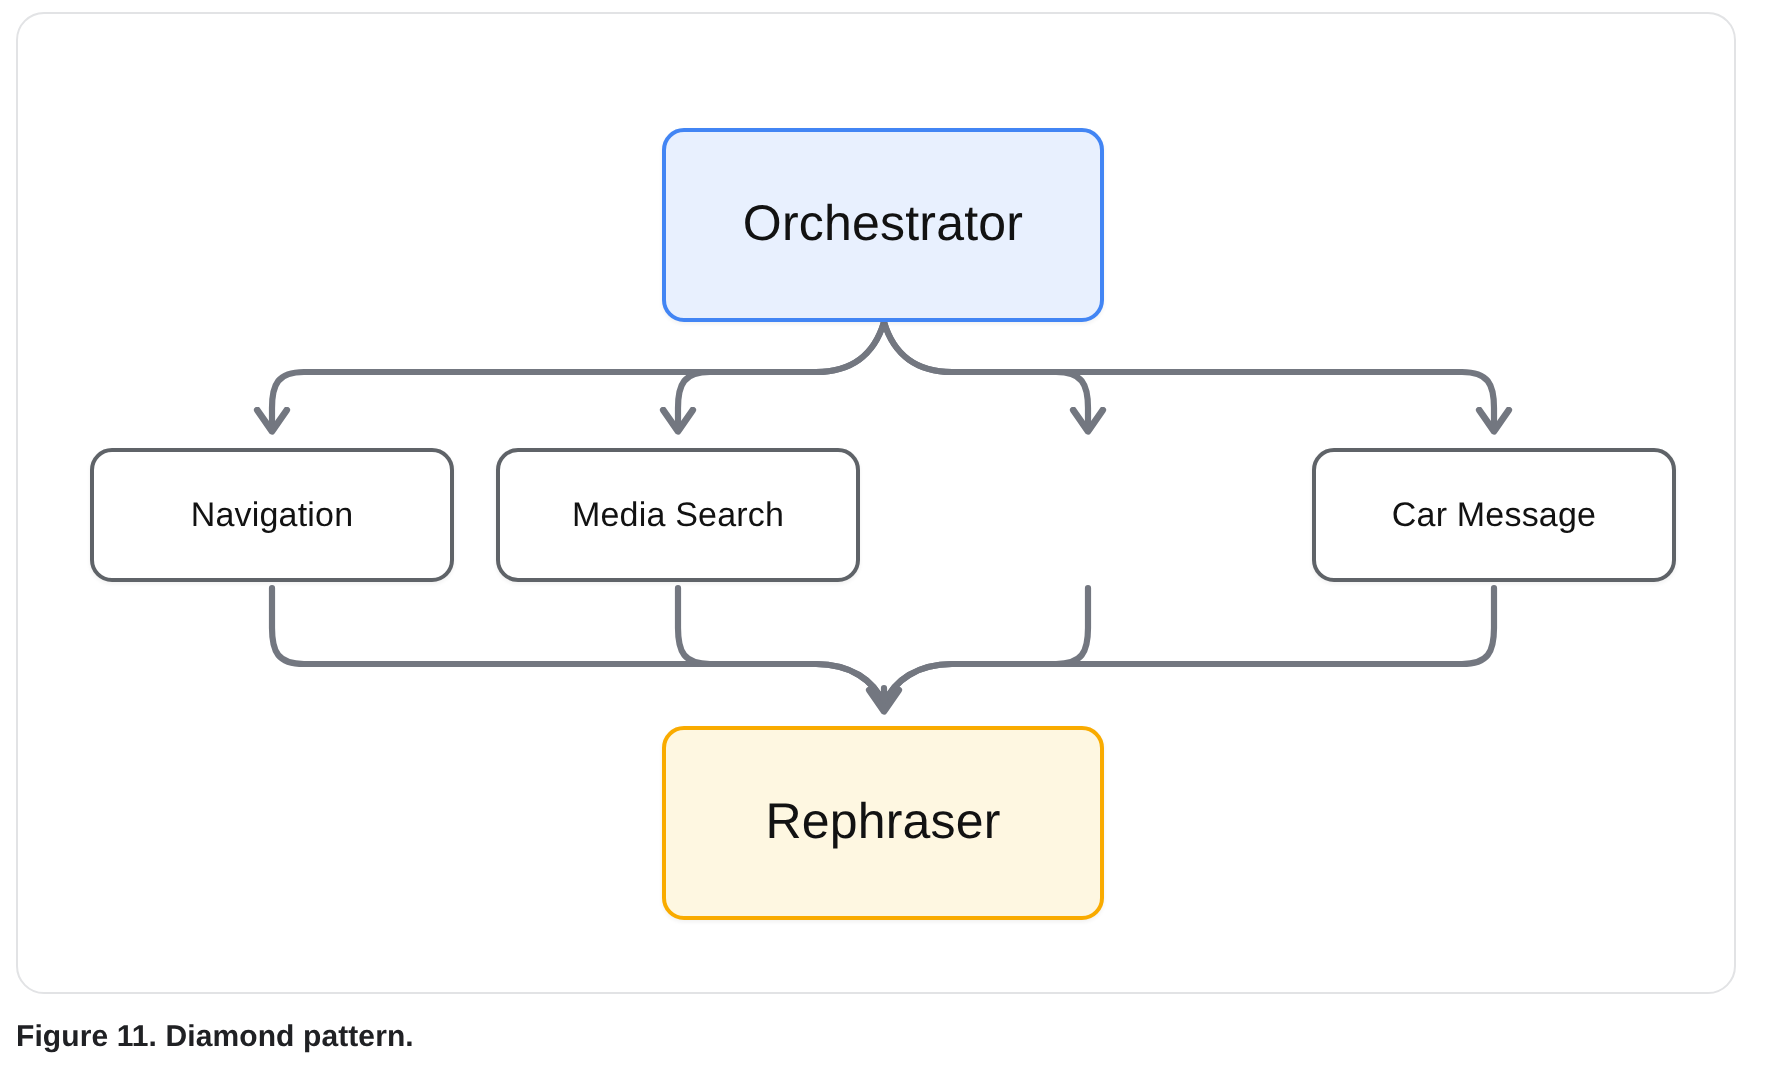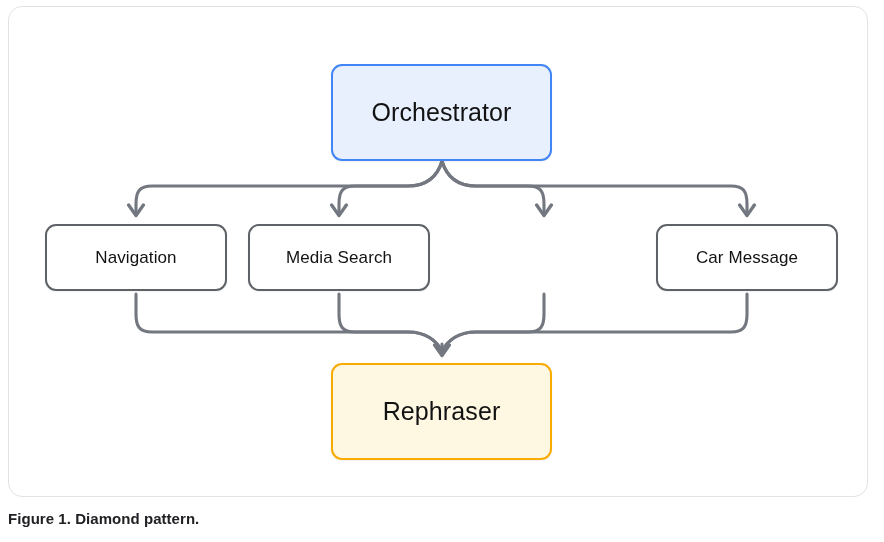--- a/index.html
+++ b/index.html
@@ -179,15 +179,15 @@
 
 
   <div class="node node-agent" id="node-car-manual">
     <span class="node-label">Car Message</span>
   </div>
 
   <div class="node" id="node-rephraser">
     <span class="node-label">Rephraser</span>
   </div>
 
-  <div id="figure-caption">Figure 1. Diamond pattern.</div>
+  <div id="figure-caption">Figure 11. Diamond pattern.</div>
 
 </div>
 
 </body></html>

